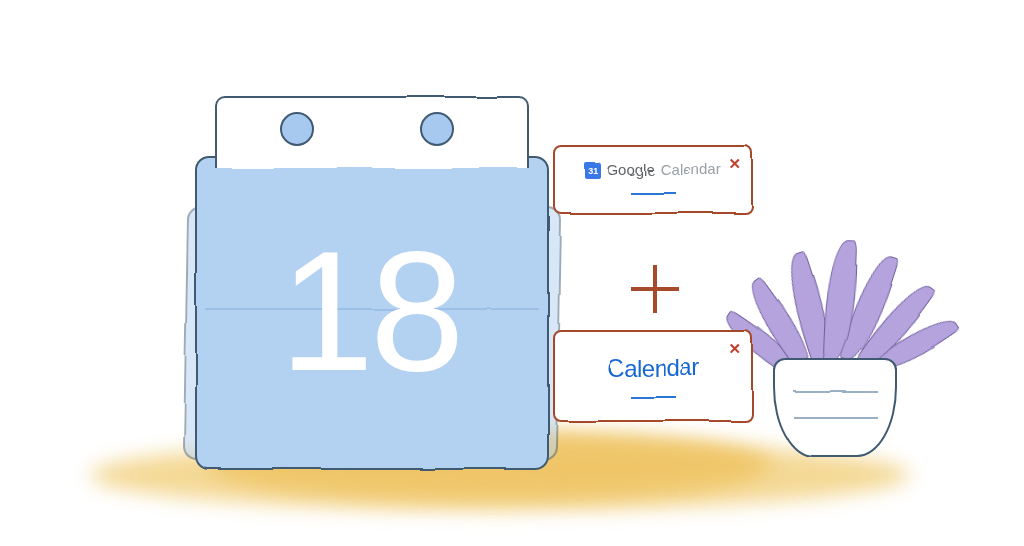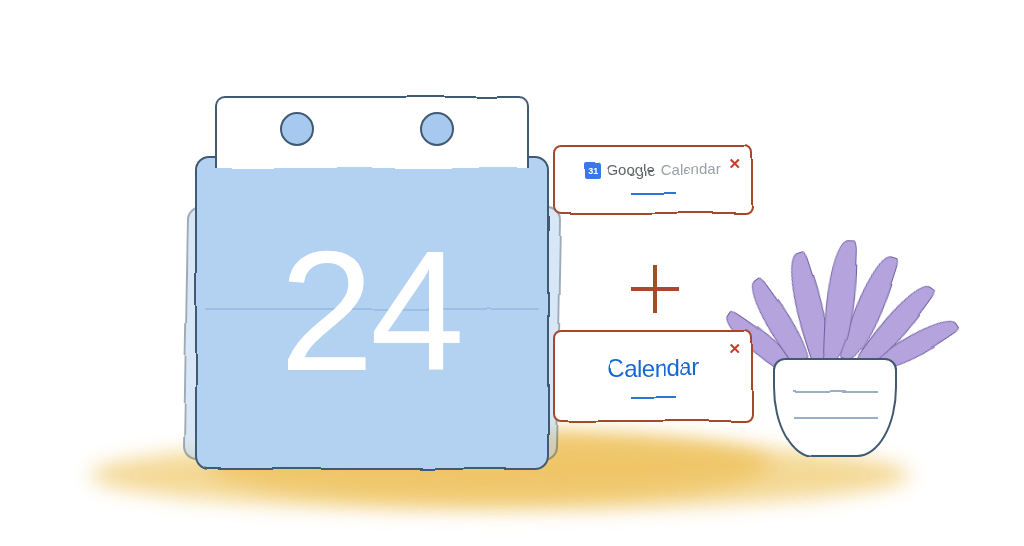--- a/index.html
+++ b/index.html
@@ -84,21 +84,21 @@
     <div class="pot"></div>
   </div>
 
   <div class="pad">
     <div class="pad-back"></div>
     <div class="pad-body"></div>
     <div class="pad-top"></div>
     <div class="ring r1"></div>
     <div class="ring r2"></div>
     <div class="pad-number">
-      <span>24</span>
+      <span>18</span>
     </div>
   </div>
 
   <div class="card gcal">
     <span class="close">✕</span>
     <div class="title">
       <span class="gc-icon">31</span>
       <span class="t1">Google</span>
       <span class="t2">Calendar</span>
     </div>

